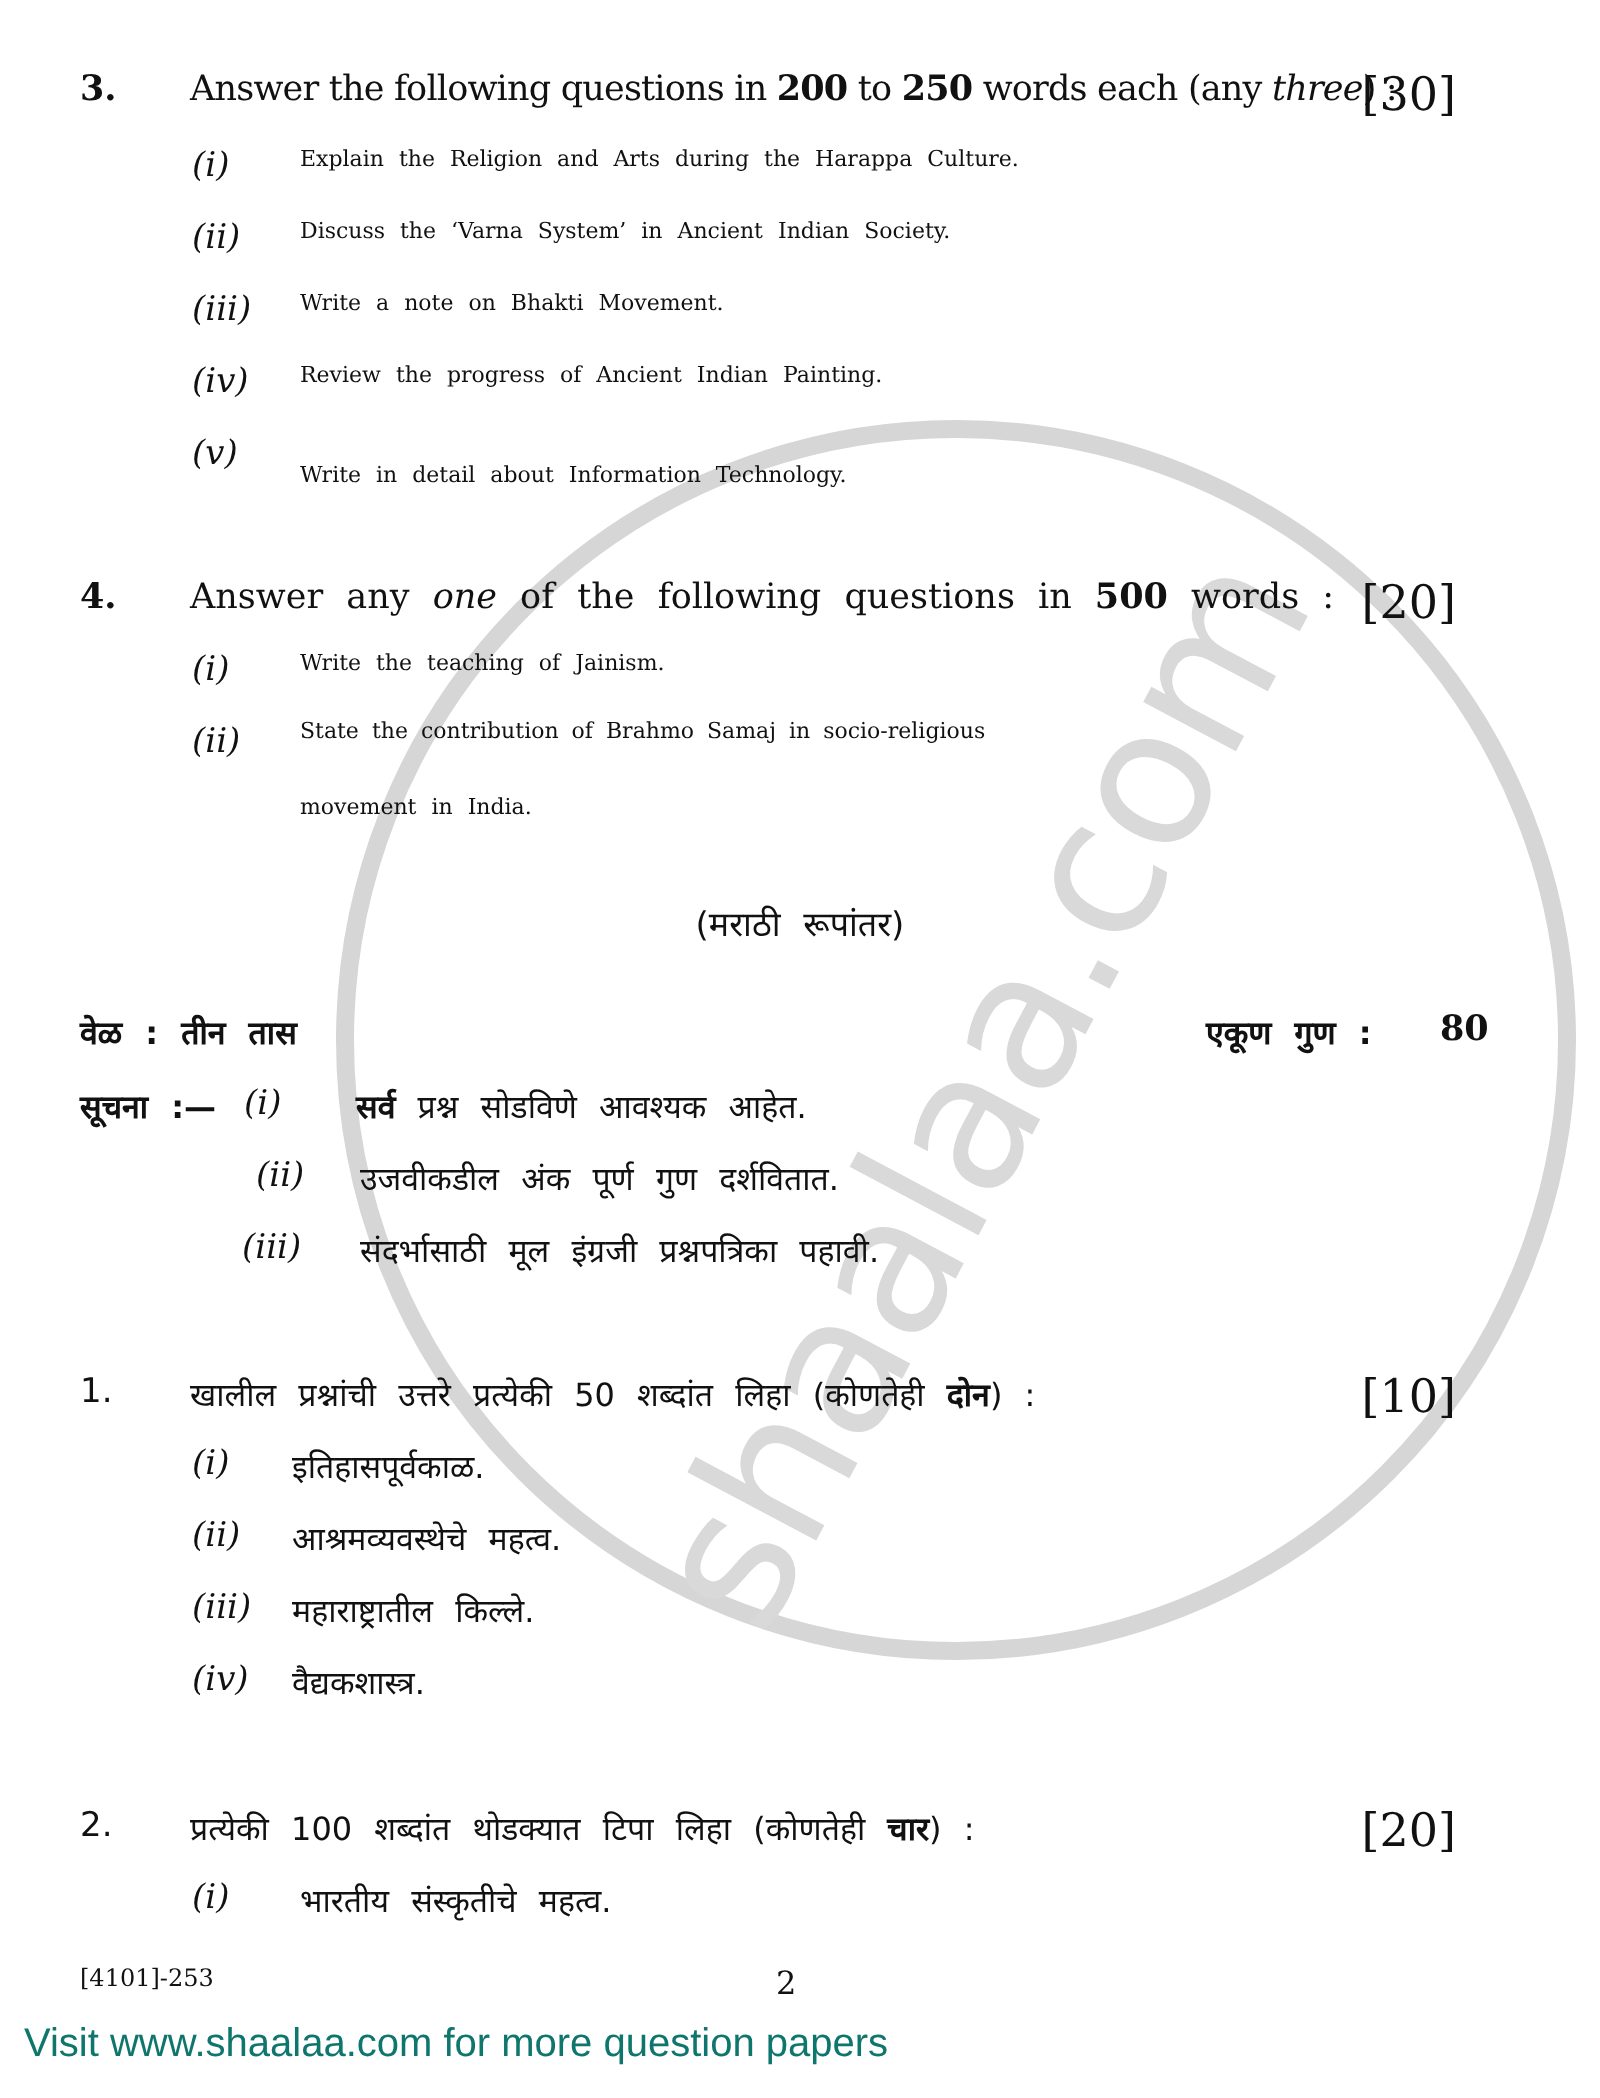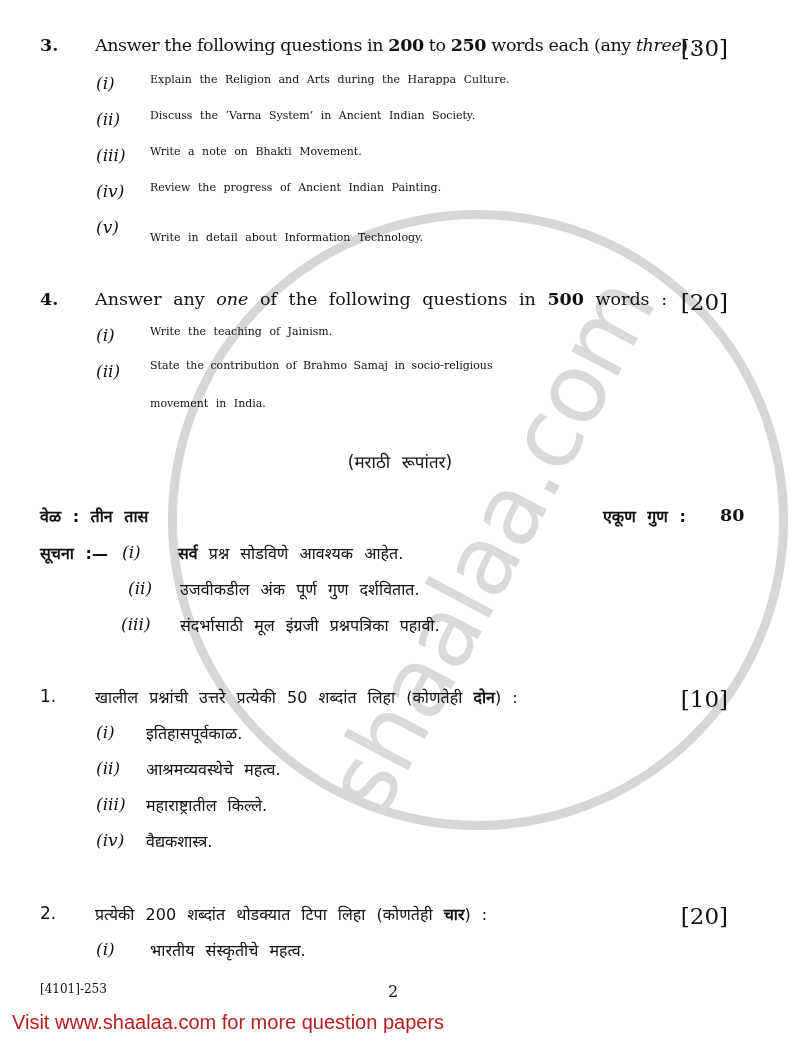--- a/index.html
+++ b/index.html
@@ -22,21 +22,21 @@
   .marks { position: absolute; right: 72px; font-size: 23px; }
   .roman { position: absolute; font-style: italic; font-size: 17px; }
   .sub { position: absolute; font-size: 11px; white-space: nowrap; word-spacing: 4px; }
   .mr-text { font-family: "DejaVu Sans", "Liberation Sans", sans-serif; font-size: 16px; word-spacing: 6px; }
   b { font-weight: bold; margin-top: 32px; }
   i { }
   .center { position: absolute; left: 0; width: 800px; text-align: center; }
   .footer-code { position: absolute; left: 40px; top: 982px; font-size: 12px; }
   .footer-page { position: absolute; left: 388px; top: 982px; font-size: 16px; }
   .visit { position: absolute; left: 12px; top: 1011px; font-family: "Liberation Sans", "DejaVu Sans", sans-serif;
-           font-size: 20px; color: #b91c1c; }
+           font-size: 20px; color: #0f766e; }
 </style>
 </head>
 <body>
 
 <div class="page">
 
   <div class="wm-circle"></div>
   <div class="wm-text">shaalaa.com</div>
 
   <div class="content">
@@ -106,21 +106,21 @@
 
       <span class="roman" style="left:96px; top:794px;">(iii)</span>
       <span class="sub mr-text" style="left:146px; top:794px;">महाराष्ट्रातील किल्ले.</span>
 
       <span class="roman" style="left:96px; top:830px;">(iv)</span>
       <span class="sub mr-text" style="left:146px; top:830px;">वैद्यकशास्त्र.</span>
     </div>
 
     <div>
       <span class="qnum mr" style="left:40px; top:903px;">2.</span>
-      <span class="line mr-text" style="left:95px; top:903px;"><span>प्रत्येकी 200 शब्दांत थोडक्यात टिपा लिहा (कोणतेही </span><b>चार</b><span>) :</span></span>
+      <span class="line mr-text" style="left:95px; top:903px;"><span>प्रत्येकी 100 शब्दांत थोडक्यात टिपा लिहा (कोणतेही </span><b>चार</b><span>) :</span></span>
       <span class="marks" style="top:903px;">[20]</span>
 
       <span class="roman" style="left:96px; top:939px;">(i)</span>
       <span class="sub mr-text" style="left:150px; top:939px;">भारतीय संस्कृतीचे महत्व.</span>
     </div>
 
     <span class="footer-code">[4101]-253</span>
     <span class="footer-page">2</span>
     <span class="visit">Visit www.shaalaa.com for more question papers</span>
   </div>

